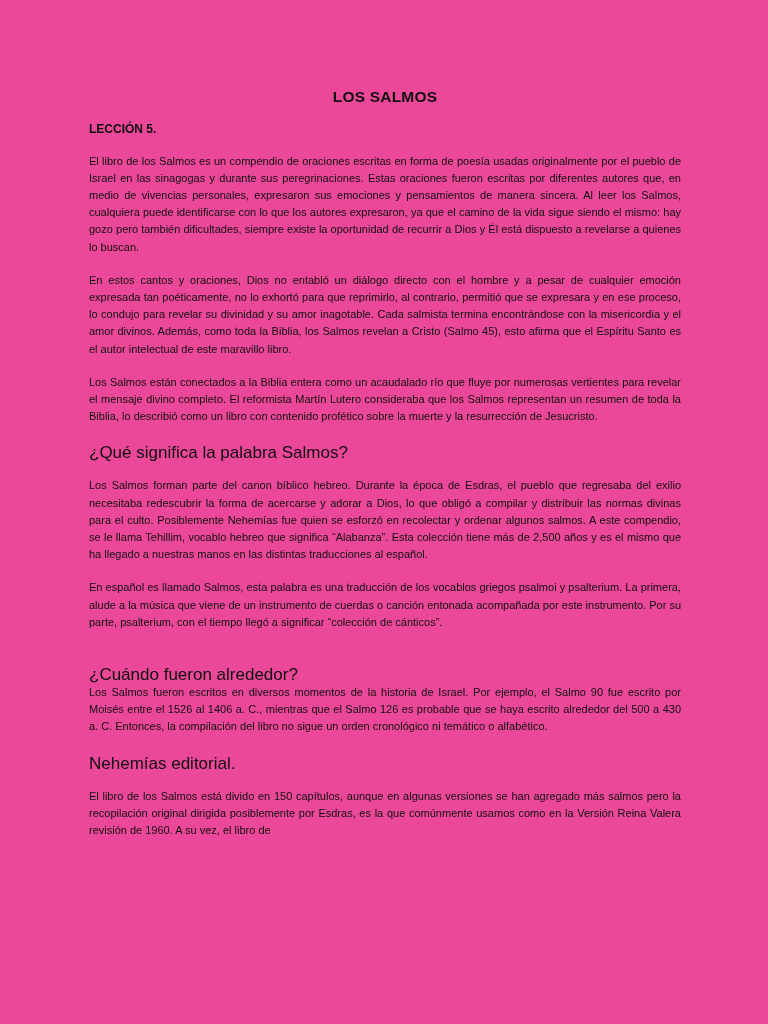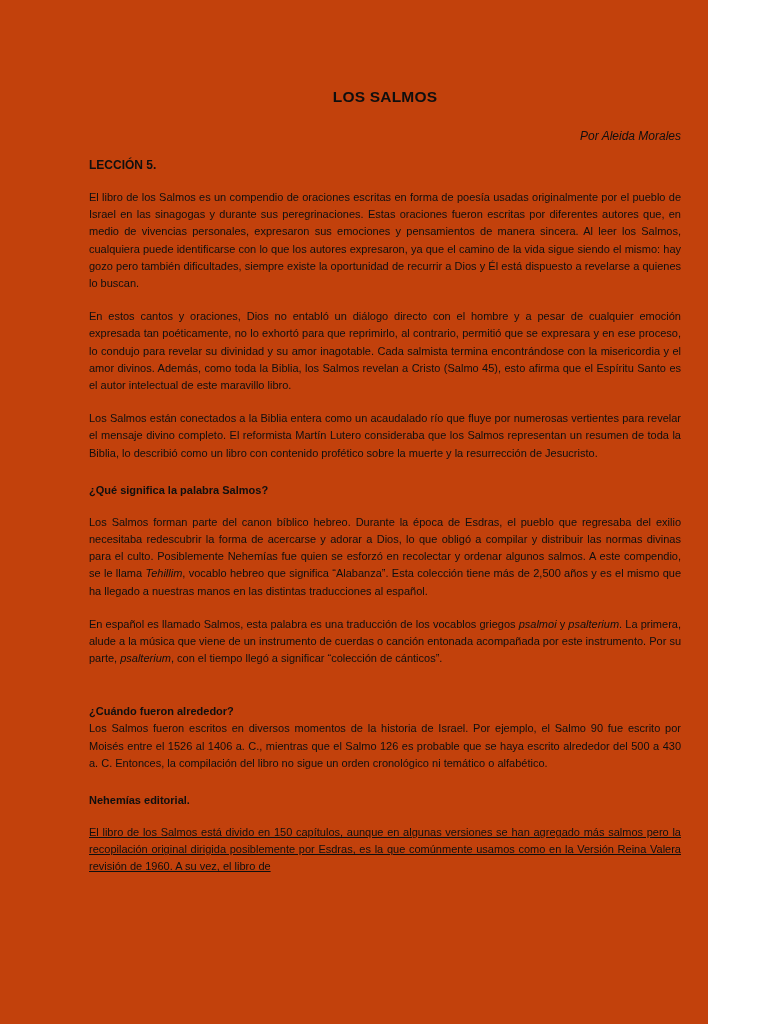--- a/index.html
+++ b/index.html
@@ -3,23 +3,23 @@
 <meta charset="utf-8">
 <title>LOS SALMOS</title>
 <style>
   html, body {
     margin: 0;
     padding: 0;
     background: #ffffff;
   }
   .page {
     position: relative;
-    width: 708px;
+    width: 768px;
     height: 1024px;
-    background: #c2410c;
+    background: #ec4899;
     box-sizing: border-box;
     overflow: hidden;
     font-family: "Liberation Sans", sans-serif;
     color: #0f0f0f;
   }
   .content {
     position: absolute;
     left: 89px;
     top: 0;
     width: 592px;
@@ -56,49 +56,46 @@
     padding-top: 16px;
     font-size: 11px;
     line-height: 17.2px;
     text-align: justify;
     text-justify: inter-word;
     hyphens: none;
   }
   h2.section-head {
     margin: 0;
     padding-top: 20px;
-    font-size: 11px;
-    font-weight: bold;
+    font-size: 17px;
+    font-weight: normal;
     line-height: 16px;
     text-align: left;
   }
   h2.section-head.tight-below + p.body-par {
     padding-top: 1px;
   }
   h2.section-head.extra-gap {
     padding-top: 36px;
   }
   .ital {
-    font-style: italic;
   }
   
   p.body-par.final {
     padding-top: 16px;
-    text-decoration: underline;
   }
 </style>
 </head>
 <body>
 
 <div class="page">
   <div class="content">
 
     <h1 class="doc-title">LOS SALMOS</h1>
 
-    <div class="author-line">Por Aleida Morales</div>
 
     <div class="lesson-block">
       <span>LECCIÓN 5.</span>
     </div>
 
     <p class="body-par">El libro de los Salmos es un compendio de oraciones escritas en forma de poesía usadas originalmente por el pueblo de Israel en las sinagogas y durante sus peregrinaciones. Estas oraciones fueron escritas por diferentes autores que, en medio de vivencias personales, expresaron sus emociones y pensamientos de manera sincera. Al leer los Salmos, cualquiera puede identificarse con lo que los autores expresaron, ya que el camino de la vida sigue siendo el mismo: hay gozo pero también dificultades, siempre existe la oportunidad de recurrir a Dios y Él está dispuesto a revelarse a quienes lo buscan.</p>
 
     <p class="body-par">En estos cantos y oraciones, Dios no entabló un diálogo directo con el hombre y a pesar de cualquier emoción expresada tan poéticamente, no lo exhortó para que reprimirlo, al contrario, permitió que se expresara y en ese proceso, lo condujo para revelar su divinidad y su amor inagotable. Cada salmista termina encontrándose con la misericordia y el amor divinos. Además, como toda la Biblia, los Salmos revelan a Cristo (Salmo 45), esto afirma que el Espíritu Santo es el autor intelectual de este maravillo libro.</p>
 
     <p class="body-par">Los Salmos están conectados a la Biblia entera como un acaudalado río que fluye por numerosas vertientes para revelar el mensaje divino completo. El reformista Martín Lutero consideraba que los Salmos representan un resumen de toda la Biblia, lo describió como un libro con contenido profético sobre la muerte y la resurrección de Jesucristo.</p>

